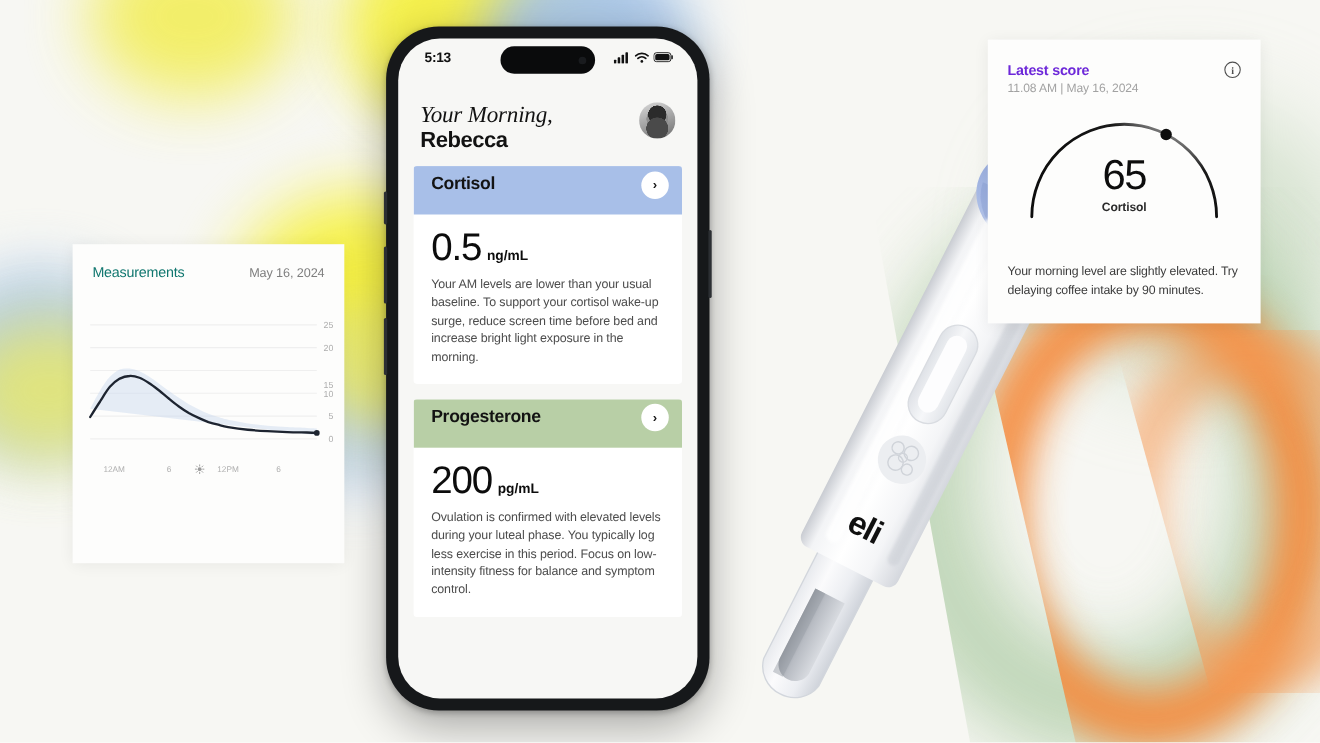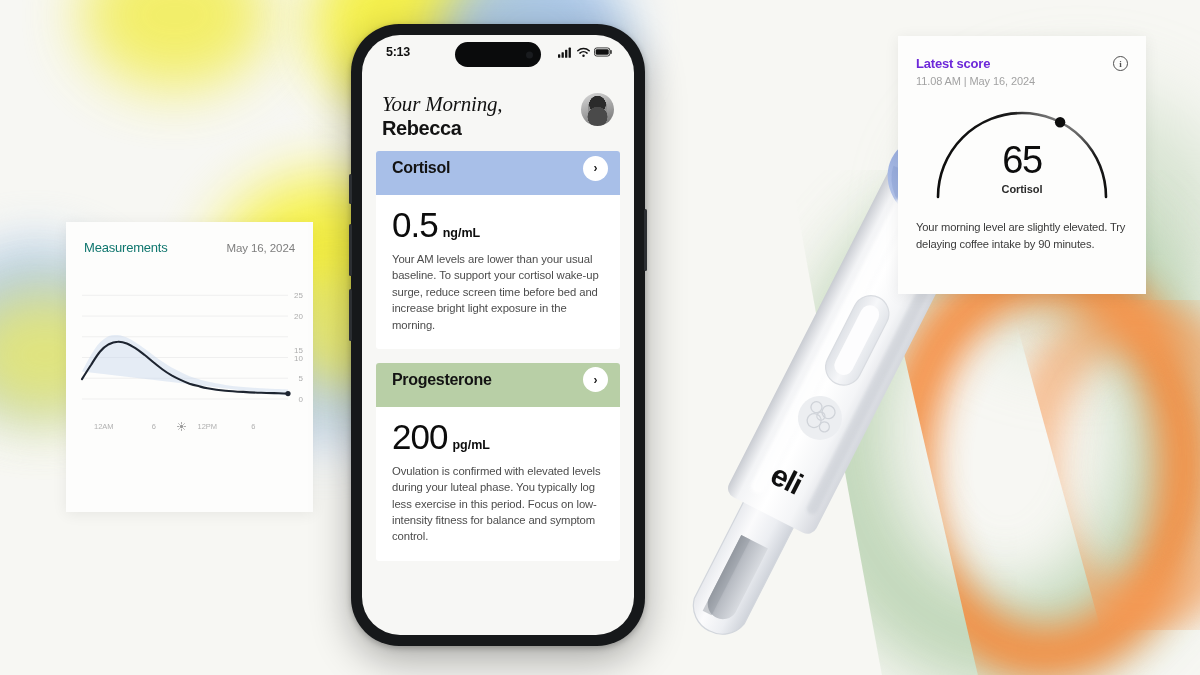--- a/index.html
+++ b/index.html
@@ -187,21 +187,21 @@
   #gauge { position: relative; margin-top: 6px; height: 118px; }
   #gauge svg { display: block; margin: 0 auto; }
   .g-num {
     position: absolute; left: 0; right: 0; top: 48px; text-align: center;
     font-size: 38px; font-weight: 400; color: #0d0d0d; letter-spacing: -1.5px; line-height: 1;
   }
   .g-lbl {
     position: absolute; left: 0; right: 0; top: 90px; text-align: center;
     font-size: 11px; font-weight: 600; color: #2b2b2b; letter-spacing: -.1px;
   }
-  .sc-note { margin-top: 8px; font-size: 11.2px; line-height: 1.5; color: #3b3b3b; letter-spacing: -.15px; }
+  .sc-note { margin-top: 28px; font-size: 11.2px; line-height: 1.5; color: #3b3b3b; letter-spacing: -.15px; }
 
   
   #device { position: absolute; left: 630px; top: 92px; width: 420px; height: 560px; }
   #device svg { display: block; overflow: visible; }
 </style>
 </head>
 <body>
 
 <div id="stage">
 

